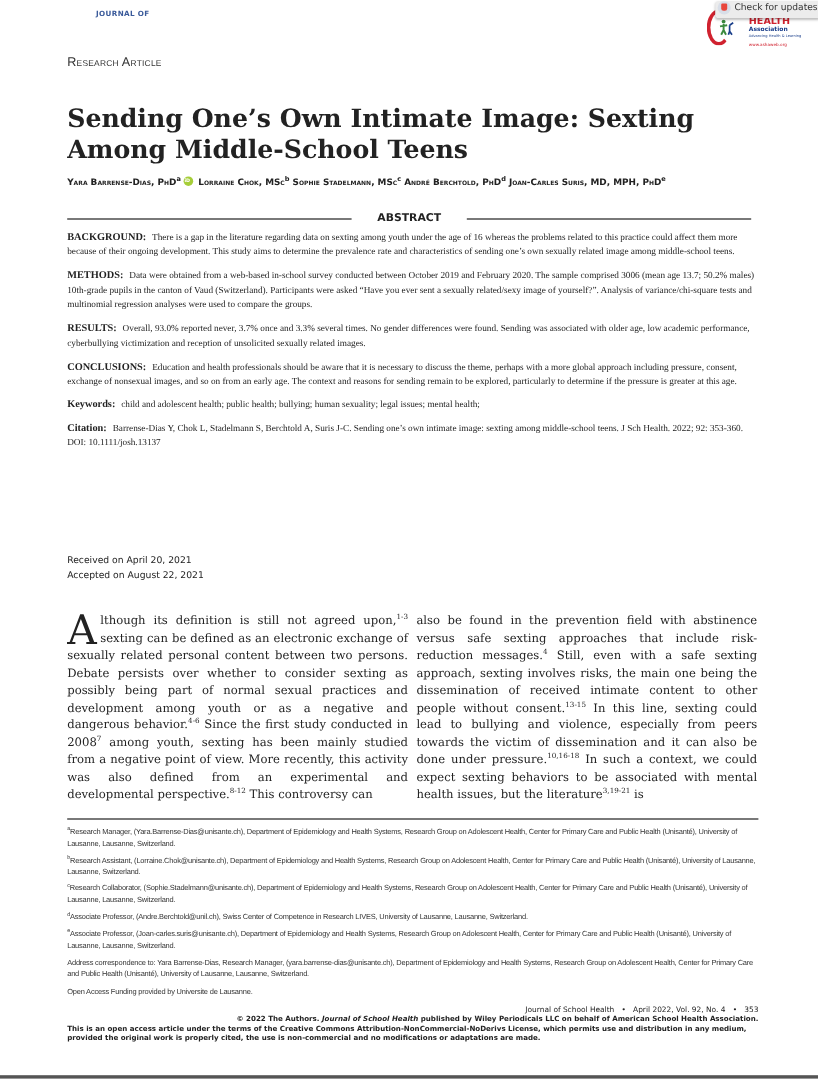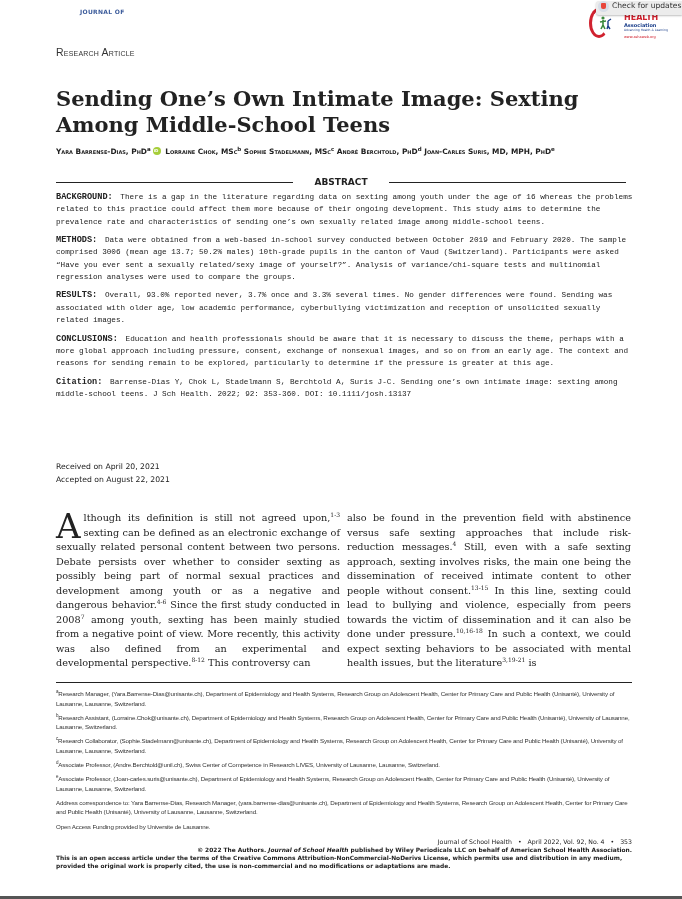--- a/index.html
+++ b/index.html
@@ -32,21 +32,21 @@
   .authors { position: absolute; left: 56px; top: 147px; width: 600px; font-family: "DejaVu Sans", sans-serif; font-size: 7.4px; font-weight: bold; color: #222; white-space: nowrap; }
   .authors .author { font-variant: small-caps; }
   .authors sup { font-size: 5.5px; vertical-align: super; line-height: 0; }
   .orcid-icon { display: inline-block; width: 8px; height: 8px; border-radius: 50%; background: #a6ce39; vertical-align: -1px; margin: 0 2px; position: relative; }
   .orcid-icon::after { content: "iD"; position: absolute; left: 1px; top: 1px; font-size: 4px; color: #fff; font-weight: bold; }
 
   .abstract-head { position: absolute; left: 56px; top: 175px; width: 570px; height: 14px; display: flex; align-items: center; gap: 17px; }
   .abstract-head .rule { flex: 1; height: 1px; background: #222; }
   .abstract-head .lbl { font-family: "DejaVu Sans", sans-serif; font-size: 9px; font-weight: bold; padding: 0 4px; color: #222; }
 
-  .abstract { position: absolute; left: 56px; top: 191px; width: 580px; font-family: Liberation Mono, monospace; font-size: 7.7px; line-height: 12.3px; color: #222; }
+  .abstract { position: absolute; left: 56px; top: 191px; width: 580px; font-family: Liberation Serif, serif; font-size: 7.7px; line-height: 12.3px; color: #222; }
   .abstract p { margin-bottom: 6.2px; }
   .abstract .lead { font-weight: bold; font-size: 8.6px; margin-right: 3px; }
 
   .dates { position: absolute; left: 56px; top: 461px; font-family: "DejaVu Sans", sans-serif; font-size: 7.7px; line-height: 12.5px; color: #222; }
 
   .col { position: absolute; top: 511px; width: 284px; font-family: "DejaVu Serif", serif; font-size: 9.7px; line-height: 14.5px; color: #222; text-align: justify; }
   .col.left { left: 56px; }
   .col.right { left: 347px; }
   .col sup { font-size: 6px; vertical-align: super; line-height: 0; }
   .dropcap { float: left; font-size: 34px; line-height: 28px; margin: 1px 3px 0 0; font-family: "DejaVu Serif", serif; }
@@ -121,20 +121,24 @@
   </p>
   <p>
     <span class="lead">RESULTS:</span>
     <span>Overall, 93.0% reported never, 3.7% once and 3.3% several times. No gender differences were found. Sending was associated with older age, low academic performance, cyberbullying victimization and reception of unsolicited sexually related images.</span>
   </p>
   <p>
     <span class="lead">CONCLUSIONS:</span>
     <span>Education and health professionals should be aware that it is necessary to discuss the theme, perhaps with a more global approach including pressure, consent, exchange of nonsexual images, and so on from an early age. The context and reasons for sending remain to be explored, particularly to determine if the pressure is greater at this age.</span>
   </p>
   <p>
+    <span class="lead">Keywords:</span>
+    <span>child and adolescent health; public health; bullying; human sexuality; legal issues; mental health;</span>
+  </p>
+  <p>
     <span class="lead">Citation:</span>
     <span>Barrense-Dias Y, Chok L, Stadelmann S, Berchtold A, Suris J-C. Sending one’s own intimate image: sexting among middle-school teens. J Sch Health. 2022; 92: 353-360.  DOI: 10.1111/josh.13137</span>
   </p>
 </div>
 
 <div class="dates">
   <div>Received on April 20, 2021</div>
   <div>Accepted on August 22, 2021</div>
 </div>
 

